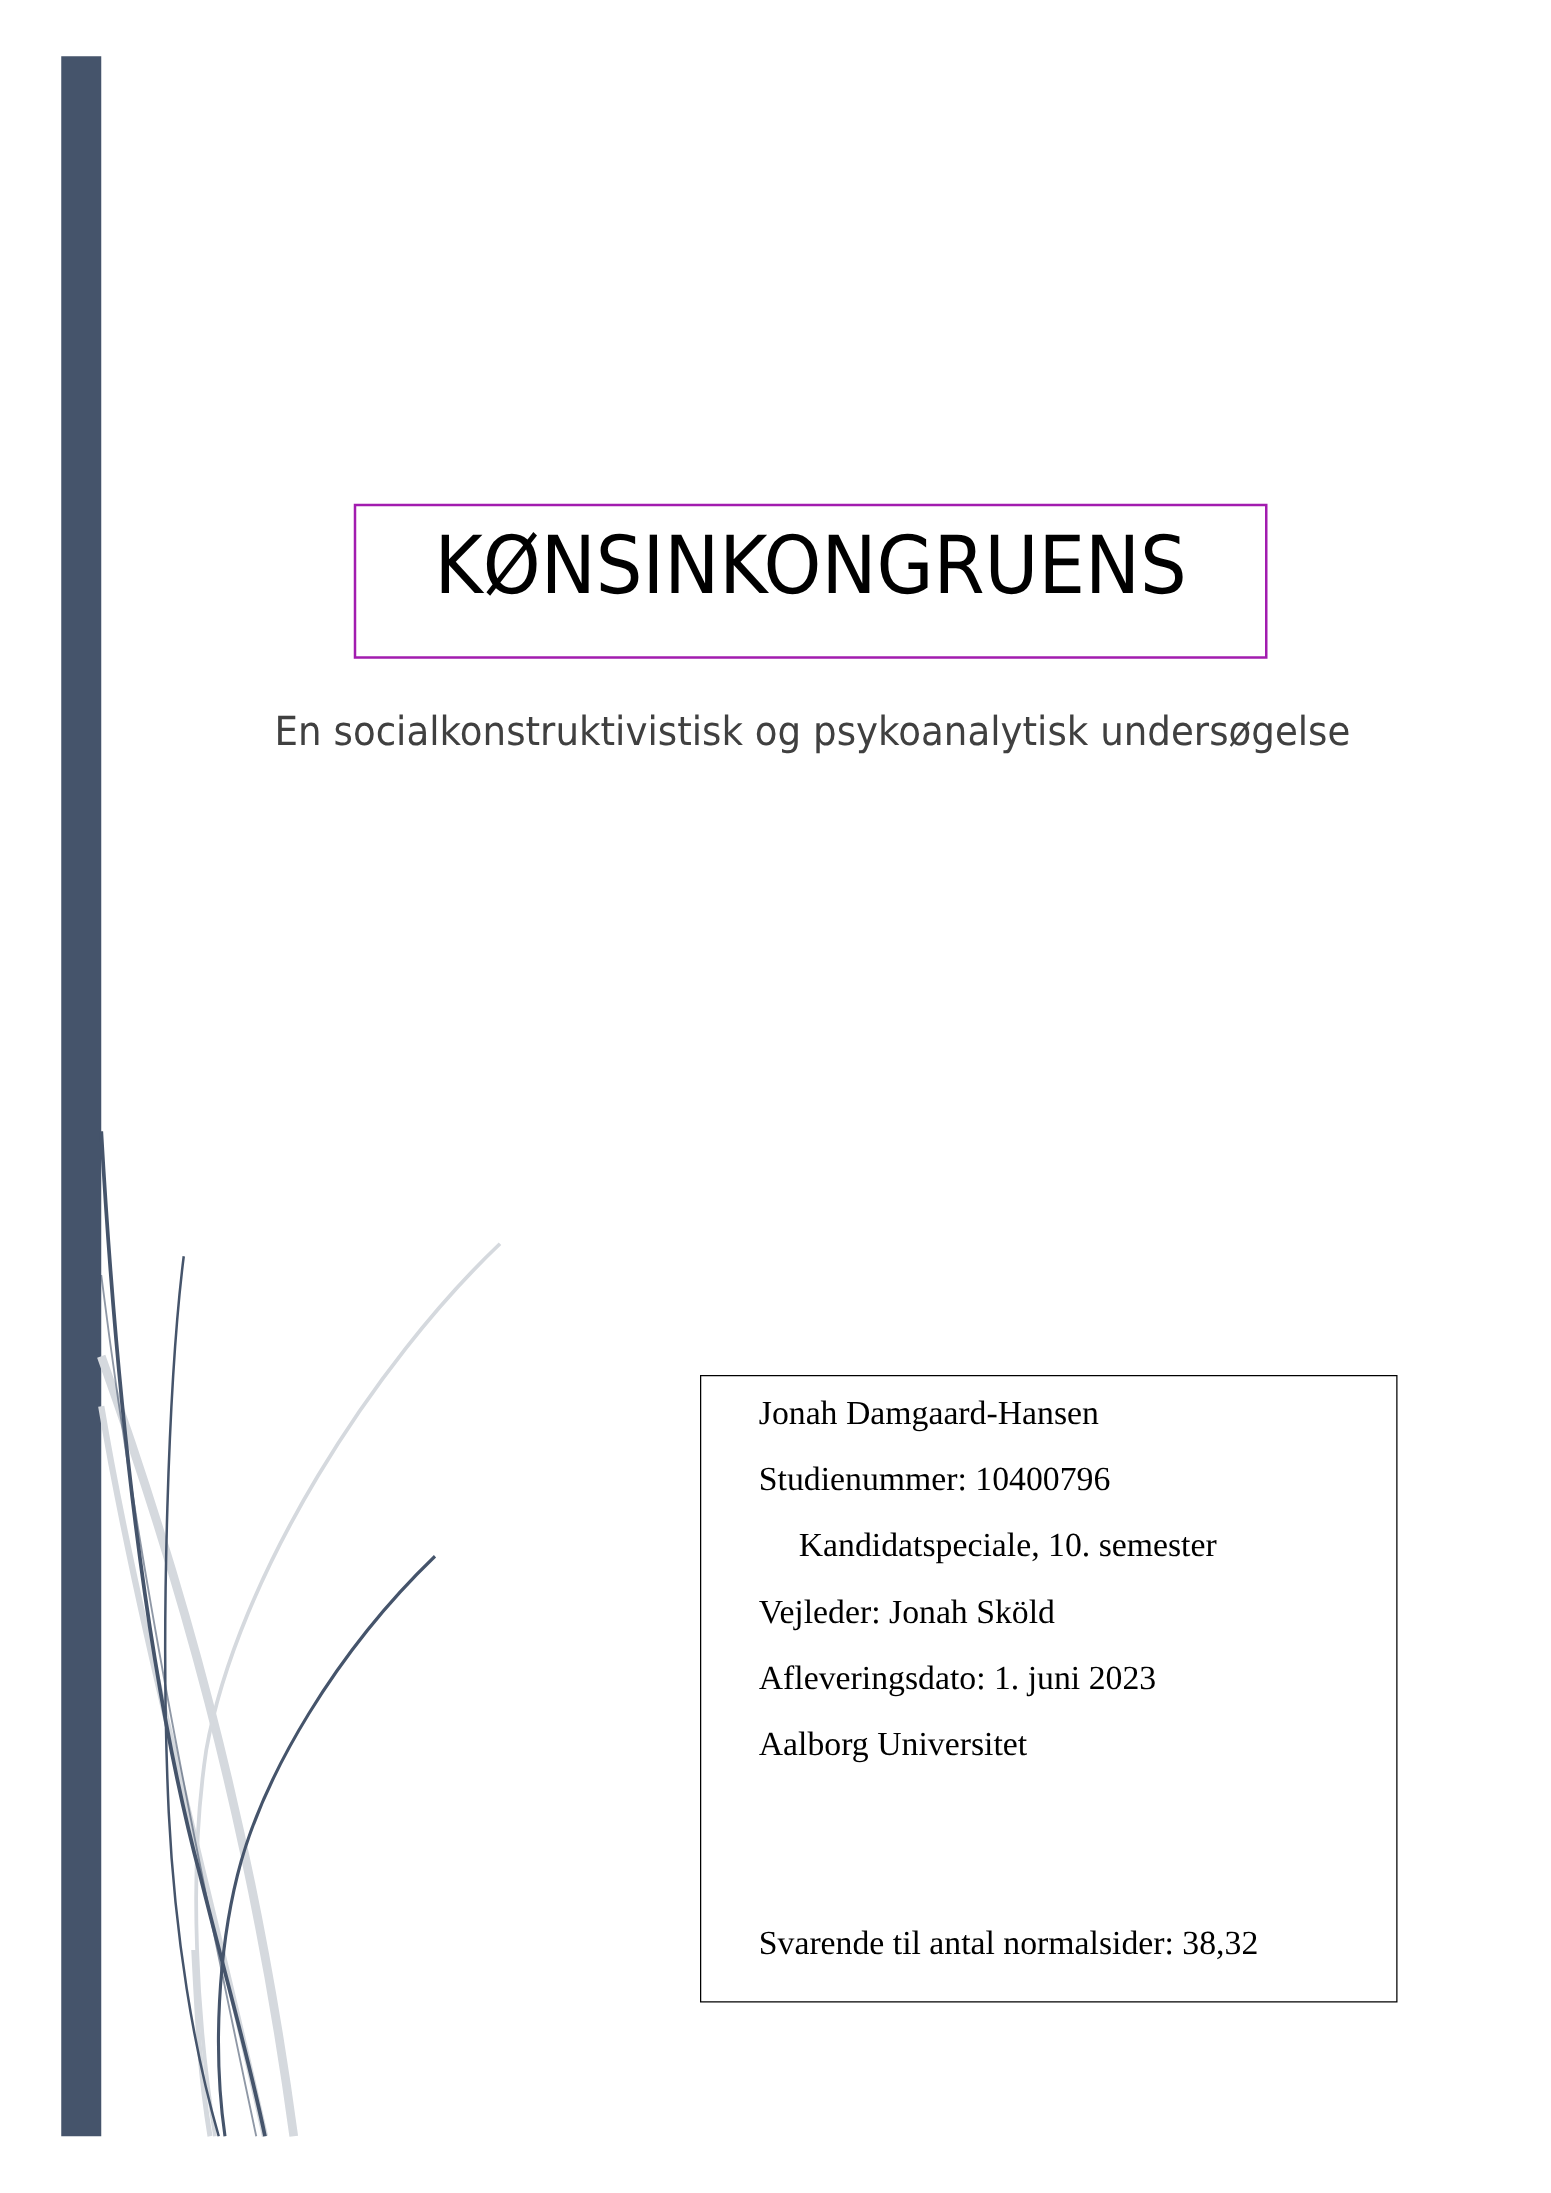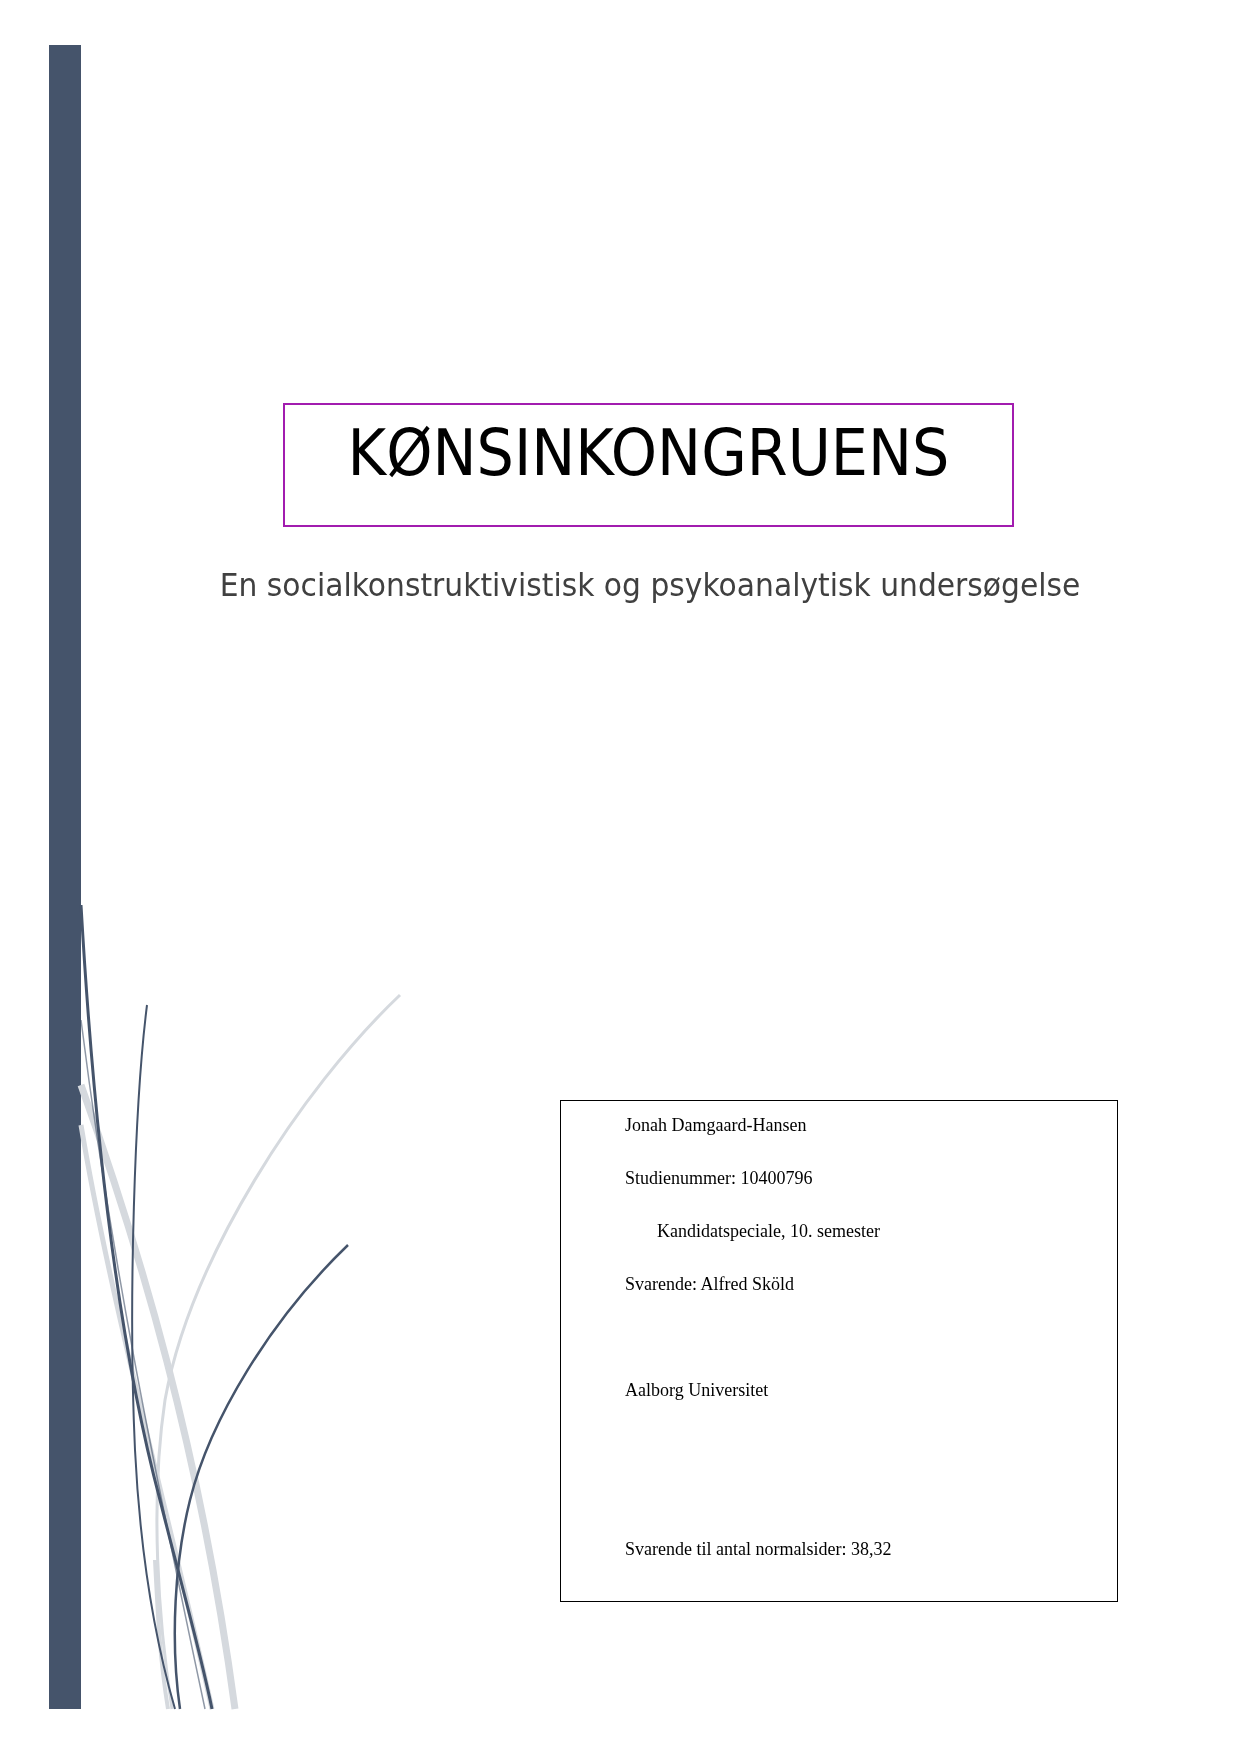--- a/index.html
+++ b/index.html
@@ -3,21 +3,21 @@
 <meta charset="utf-8">
 <style>
   html, body { margin:0; padding:0; background:#ffffff; }
   body { width:1241px; height:1754px; position:relative; overflow:hidden; }
   .side-bar { position:absolute; left:49px; top:45px; width:32px; height:1664px; background:#45546b; }
   .deco { position:absolute; left:0; top:0; width:1241px; height:1754px; pointer-events:none; }
   .title-box { position:absolute; left:283px; top:403px; width:727px; height:120px; border:2px solid #a21caf; box-sizing:content-box; }
   .title { position:absolute; left:0; right:0; top:16px; text-align:center; font-family:"DejaVu Sans", sans-serif; font-size:64px; letter-spacing:0px; color:#000; line-height:1; transform:scaleX(0.92); }
   .subtitle { position:absolute; left:150px; width:1000px; top:566px; text-align:center; font-family:"DejaVu Sans", sans-serif; font-size:32px; color:#404040; transform:scaleX(0.93); white-space:nowrap; }
   .info-box { position:absolute; left:560px; top:1100px; width:556px; height:500px; border:1.5px solid #000; }
-  .info-line { position:absolute; left:64px; font-family:"Liberation Serif", serif; font-size:18px; color:#000; white-space:nowrap; }
+  .info-line { position:absolute; left:46px; font-family:"Liberation Serif", serif; font-size:27px; color:#000; white-space:nowrap; }
 </style>
 </head>
 <body>
 
 <div class="side-bar"></div>
 
 <svg class="deco" viewBox="0 0 1241 1754" xmlns="http://www.w3.org/2000/svg">
 
   <path d="M81,1125 C110,1300 170,1520 212,1709" stroke="#d5d9de" stroke-width="5" fill="none"></path>
   <path d="M81,1085 C140,1250 200,1450 235,1709" stroke="#d5d9de" stroke-width="7" fill="none"></path>
@@ -33,16 +33,17 @@
 <div class="title-box">
   <div class="title">KØNSINKONGRUENS</div>
 </div>
 
 <div class="subtitle">En socialkonstruktivistisk og psykoanalytisk undersøgelse</div>
 
 <div class="info-box">
   <div class="info-line" style="top:14px;">Jonah Damgaard-Hansen</div>
   <div class="info-line" style="top:67px;">Studienummer: 10400796</div>
   <div class="info-line" style="top:120px;margin-left:32px;">Kandidatspeciale, 10. semester</div>
-  <div class="info-line" style="top:173px;">Svarende: Alfred Sköld</div>
+  <div class="info-line" style="top:173px;">Vejleder: Jonah Sköld</div>
+  <div class="info-line" style="top:226px;">Afleveringsdato: 1. juni 2023</div>
   <div class="info-line" style="top:279px;">Aalborg Universitet</div>
   <div class="info-line" style="top:438px;">Svarende til antal normalsider: 38,32</div>
 </div>
 
 </body></html>

